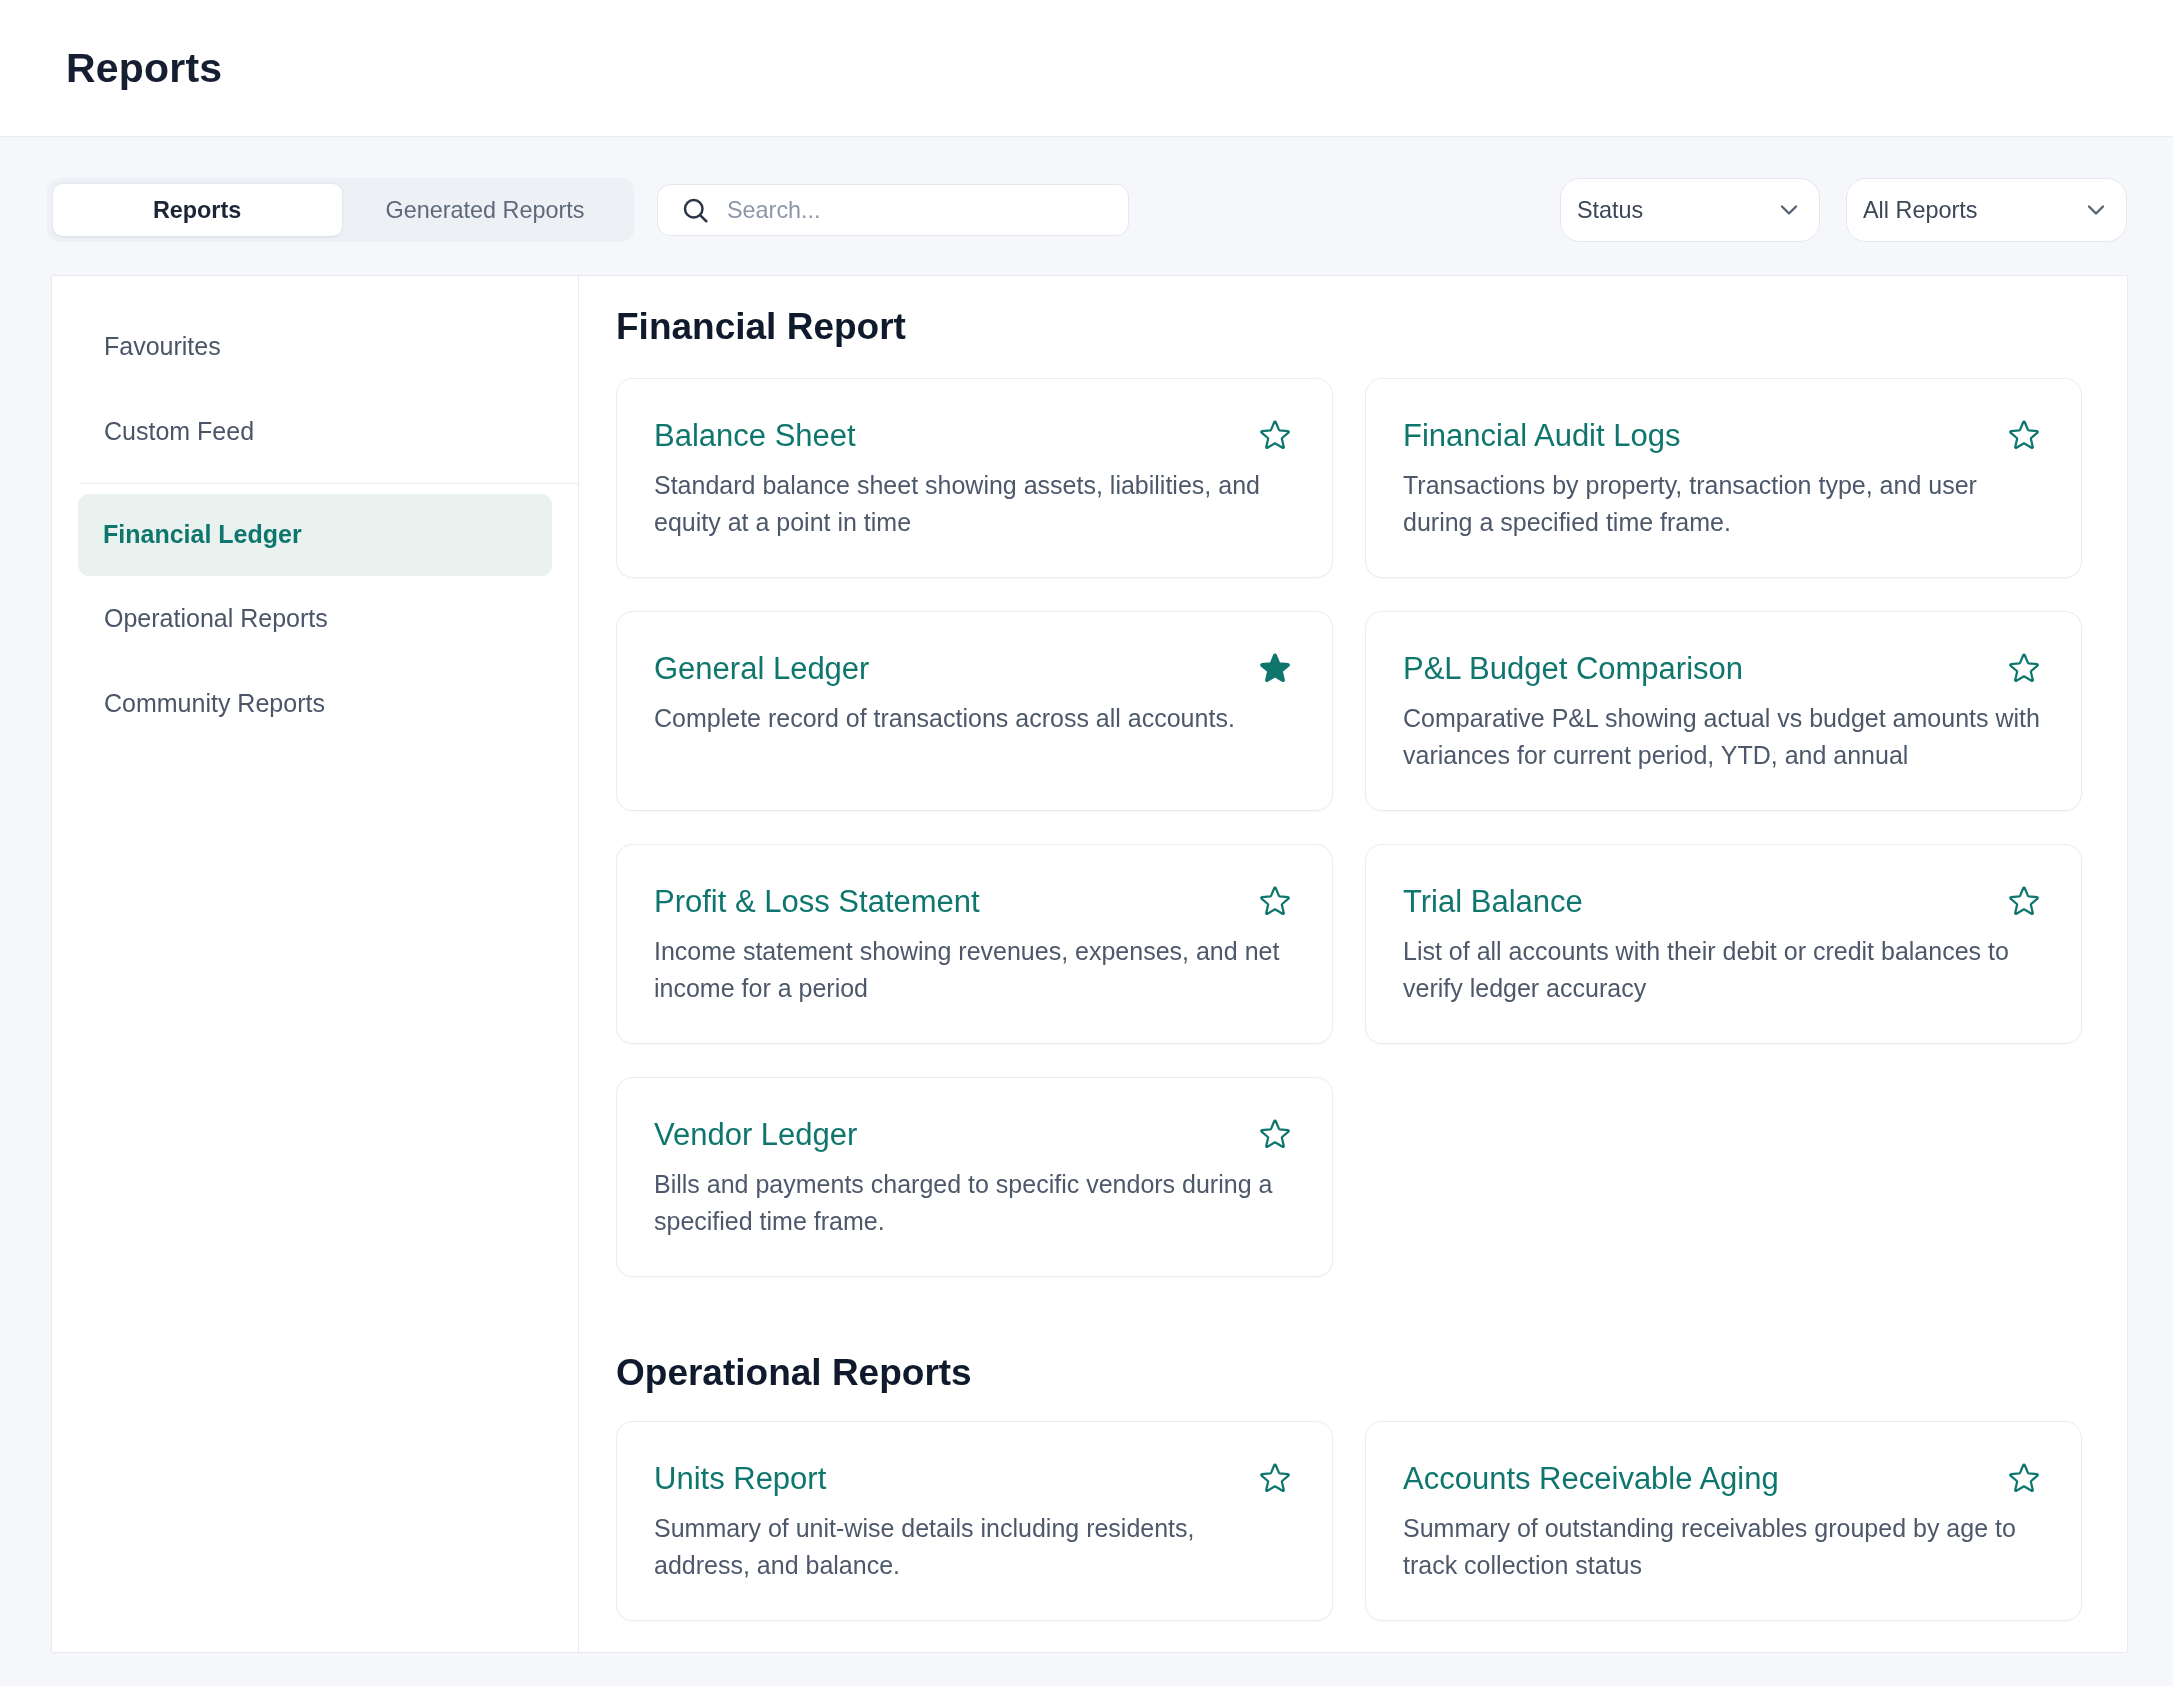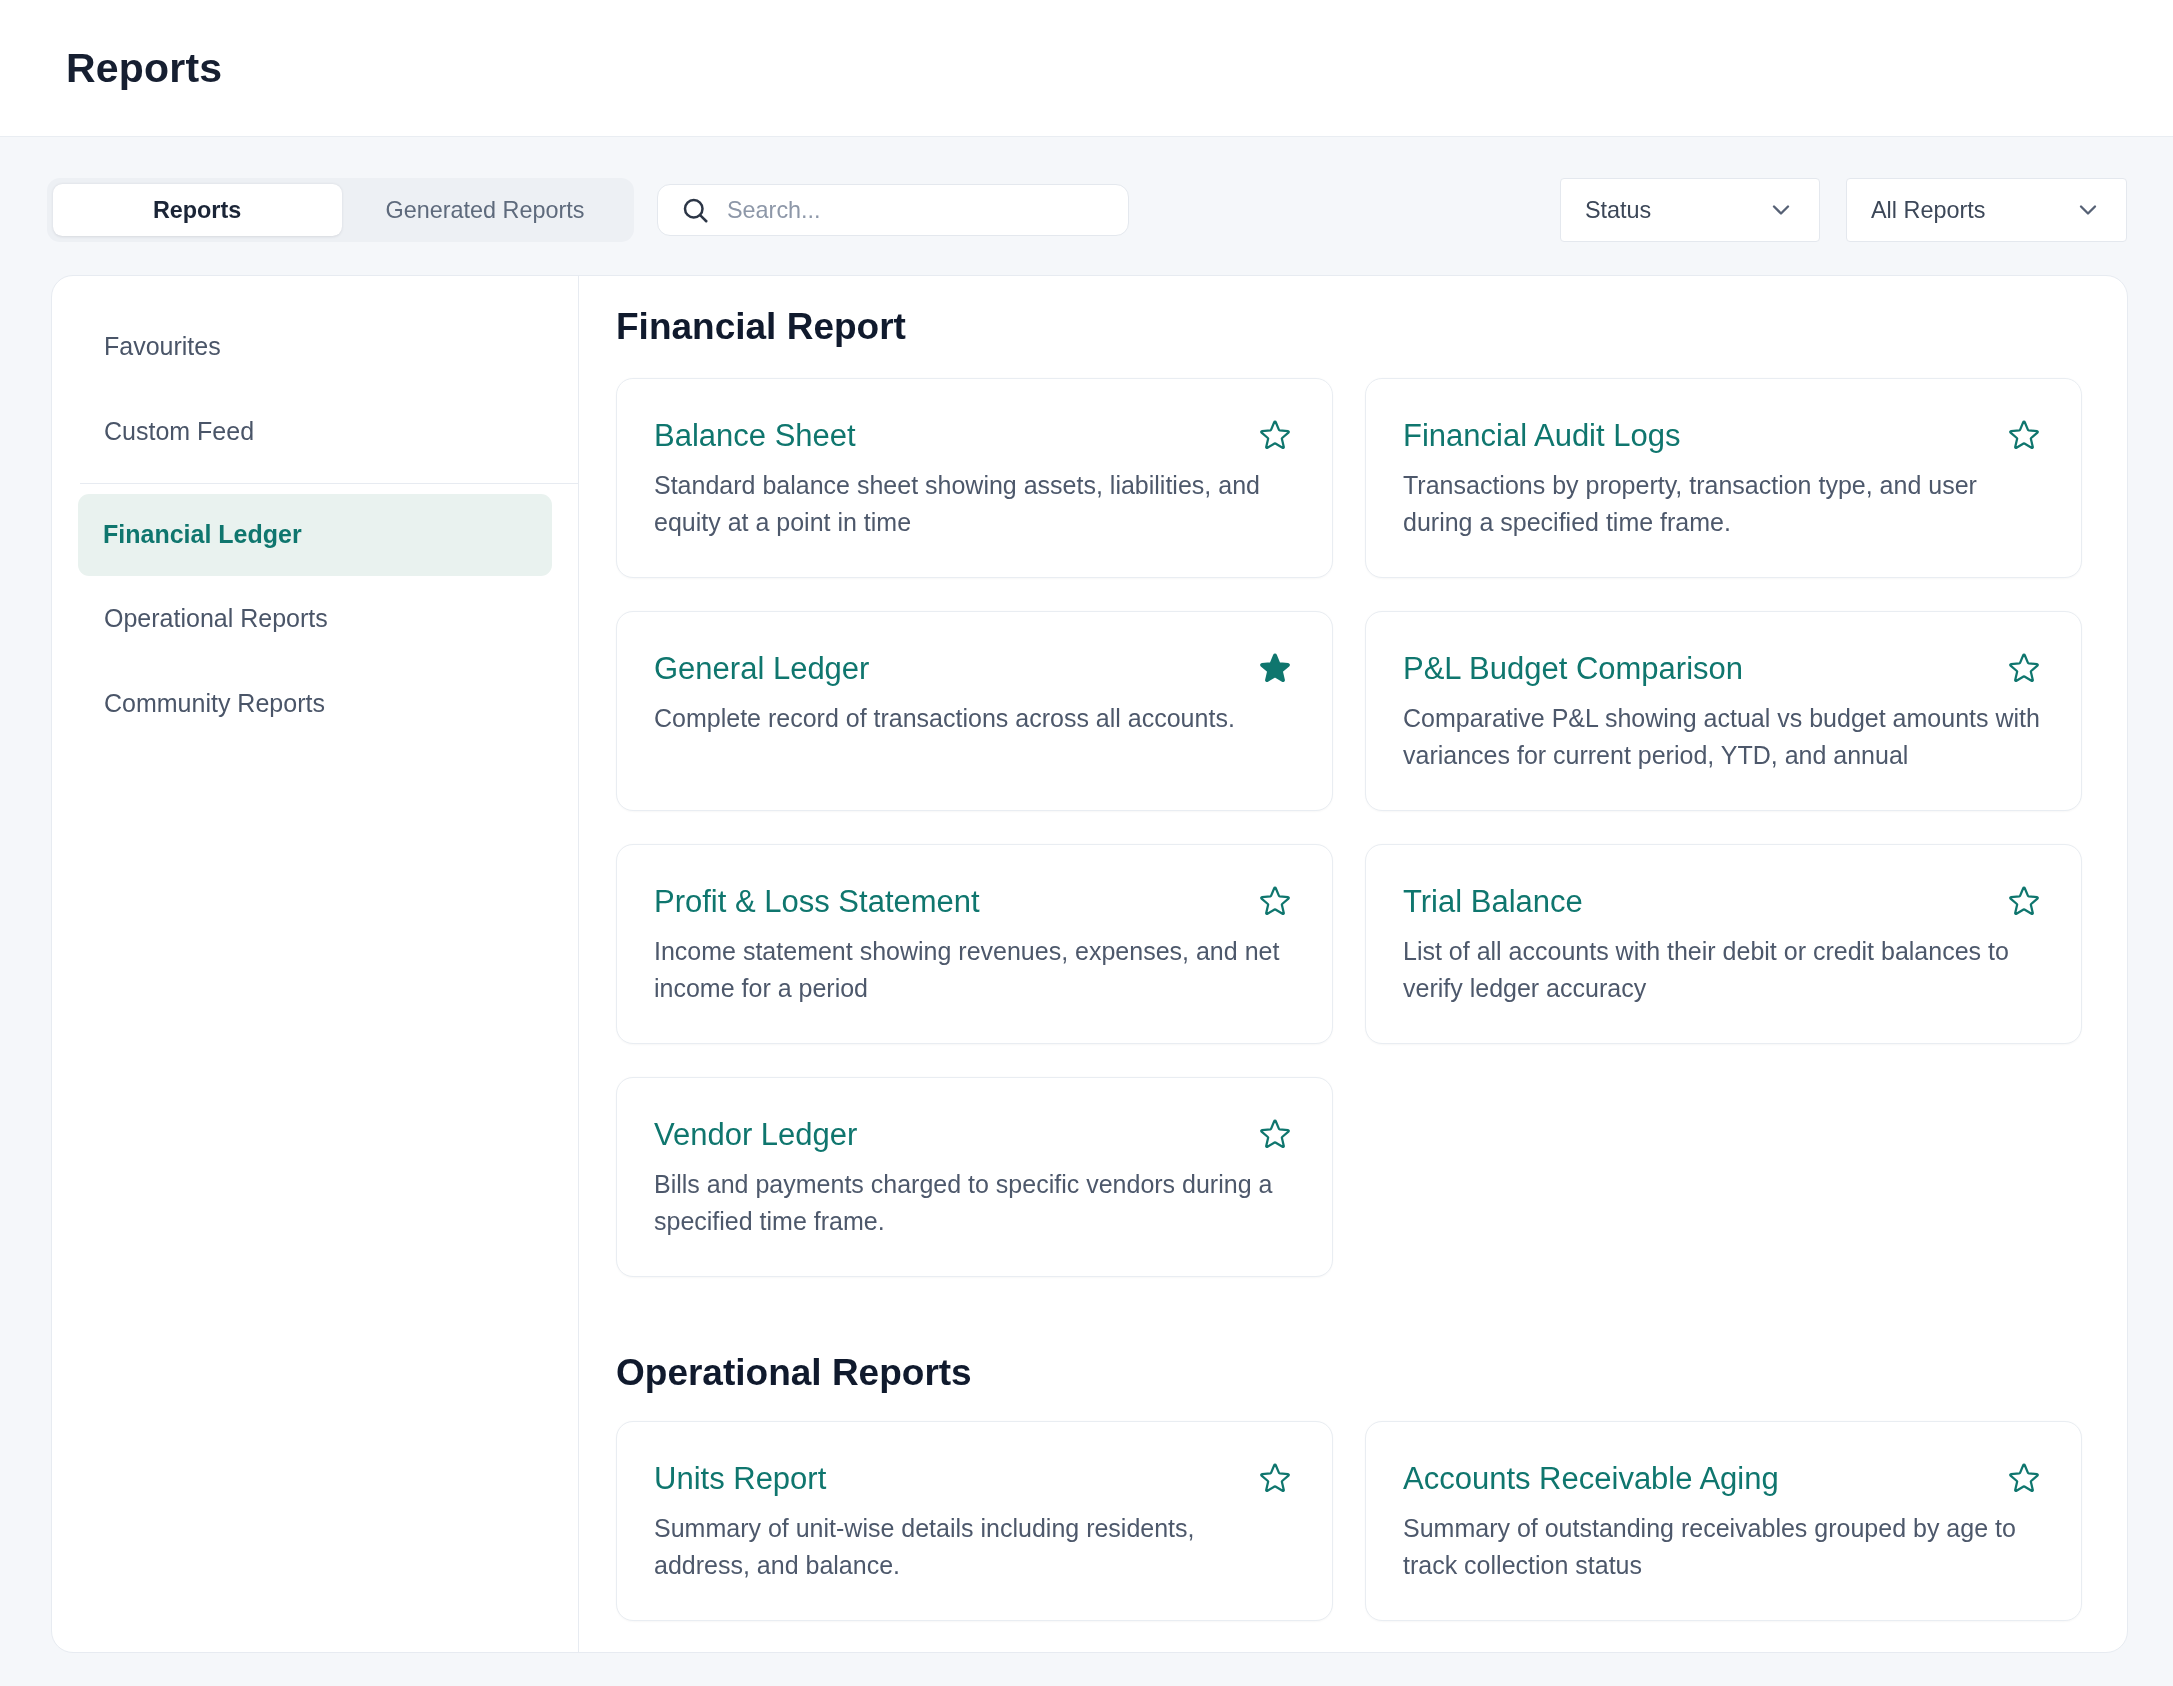--- a/index.html
+++ b/index.html
@@ -43,32 +43,32 @@
     display:flex; align-items:center; padding:0 22.5px; flex:none;
   }
   .search svg { flex:none; }
   .search input {
     border:none; outline:none; font-family:inherit; font-size:23.4px;
     color:#33415c; margin-left:17px; width:100%; background:transparent;
   }
   .search input::placeholder { color:#8d97a8; }
   .toolbar .spacer { flex:1; }
   .select {
-    height:64px; background:#fff; border:1.9px solid #e4e8ee; border-radius:4px;
+    height:64px; background:#fff; border:1.9px solid #e4e8ee; border-radius:20px;
     display:flex; align-items:center; justify-content:space-between;
-    padding:0 24px; font-family:inherit; font-size:23.4px; color:#3c4758;
+    padding:0 16px; font-family:inherit; font-size:23.4px; color:#3c4758;
     cursor:pointer;
   }
   .select.status { width:260px; }
   .select.alltypes { width:281px; margin-left:26px; }
 
   
   .panel {
     margin:33px 46px 0 51px; height:1378px;
-    background:#ffffff; border:0.9px solid var(--border); border-radius:22px;
+    background:#ffffff; border:0.9px solid var(--border); border-radius:2px;
     display:flex; overflow:hidden;
   }
   .sidebar {
     width:527px; flex:none; border-right:0.9px solid var(--border);
     padding-top:28px;
   }
   .side-item {
     height:85px; display:flex; align-items:center; padding-left:52px;
     font-size:25px; color:var(--text-body); cursor:pointer; border-radius:11.2px;
   }

